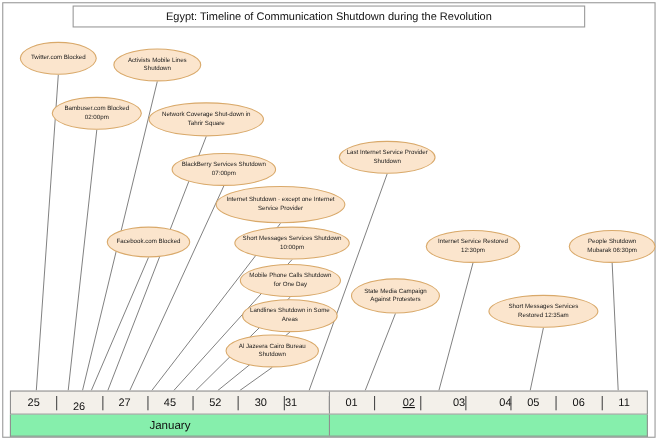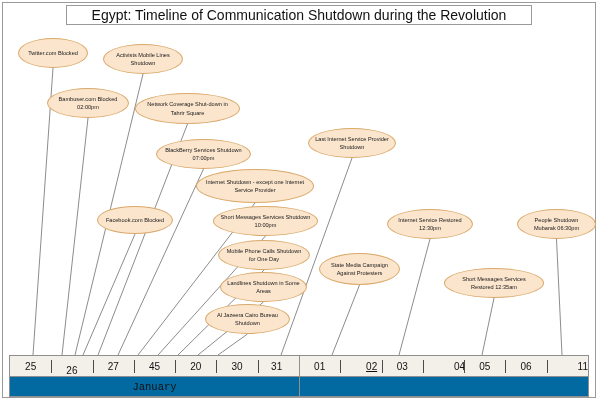--- a/index.html
+++ b/index.html
@@ -32,21 +32,21 @@
     width: 466px;
     height: 20px;
     border: 1px solid #9a9a9a;
     background: #ffffff;
     box-sizing: border-box;
     display: flex;
     align-items: center;
     justify-content: center;
   }
   .title-text {
-    font-size: 14px;
+    font-size: 10px;
     color: #111111;
     white-space: nowrap;
   }
   
   svg.lines {
     position: absolute;
     left: 0;
     top: 0;
     width: 600px;
     height: 402px;
@@ -107,22 +107,21 @@
   }
   .month-row {
     position: absolute;
     left: 9px;
     top: 377px;
     width: 580px;
     height: 20px;
     border: 1px solid #8f8f8f;
     border-top: none;
     box-sizing: border-box;
-    background: #0369a1;
-    font-family: Liberation Mono, monospace;
+    background: #86efac;
   }
   .month-cell {
     position: absolute;
     top: 0;
     height: 100%;
     display: flex;
     align-items: center;
     justify-content: center;
     font-size: 10.5px;
     color: #111111;
@@ -226,56 +225,56 @@
       <div class="tick" style="left: 41.2857px; top: 4px; height: 13px;"></div>
       <div class="axis-cell" style="left: 82.5714px; width: 41.2857px;">
         <span>27</span>
       </div>
       <div class="tick" style="left: 82.5714px; top: 4px; height: 13px;"></div>
       <div class="axis-cell" style="left: 123.857px; width: 41.2857px;">
         <span>45</span>
       </div>
       <div class="tick" style="left: 123.857px; top: 4px; height: 13px;"></div>
       <div class="axis-cell" style="left: 165.143px; width: 41.2857px;">
-        <span>20</span>
+        <span>52</span>
       </div>
       <div class="tick" style="left: 165.143px; top: 4px; height: 13px;"></div>
       <div class="axis-cell" style="left: 206.429px; width: 41.2857px;">
         <span>30</span>
       </div>
       <div class="tick" style="left: 206.429px; top: 4px; height: 13px;"></div>
-      <div class="axis-cell" style="left: 246px; width: 41.2857px;">
+      <div class="axis-cell" style="left: 234px; width: 41.2857px;">
         <span>31</span>
       </div>
       <div class="tick" style="left: 247.714px; top: 4px; height: 13px;"></div>
       <div class="axis-cell" style="left: 289px; width: 41.2857px;">
         <span>01</span>
       </div>
       <div class="tick" style="left: 289px; top: 4px; height: 13px;"></div>
       <div class="axis-cell" style="left: 341px; width: 41.2857px; text-decoration: underline;">
         <span>02</span>
       </div>
       <div class="tick" style="left: 330.286px; top: 4px; height: 13px;"></div>
-      <div class="axis-cell" style="left: 371.571px; width: 41.2857px;">
+      <div class="axis-cell" style="left: 371.571px; width: 41.2857px; justify-content: flex-end;">
         <span>03</span>
       </div>
       <div class="tick" style="left: 371.571px; top: 4px; height: 13px;"></div>
       <div class="axis-cell" style="left: 412.857px; width: 41.2857px; margin-left: 16px;">
         <span>04</span>
       </div>
       <div class="tick" style="left: 412.857px; top: 4px; height: 13px;"></div>
       <div class="axis-cell" style="left: 454.143px; width: 41.2857px; text-align: center;">
         <span>05</span>
       </div>
       <div class="tick" style="left: 454.143px; top: 4px; height: 13px;"></div>
       <div class="axis-cell" style="left: 495.429px; width: 41.2857px;">
         <span>06</span>
       </div>
       <div class="tick" style="left: 495.429px; top: 4px; height: 13px;"></div>
-      <div class="axis-cell" style="left: 536.714px; width: 41.2857px; justify-content: flex-end;">
+      <div class="axis-cell" style="left: 536.714px; width: 41.2857px;">
         <span>11</span>
       </div>
       <div class="tick" style="left: 536.714px; top: 4px; height: 13px;"></div>
       <div class="axis-divider" style="left: 289px;"></div>
     </div>
   <div class="month-row" id="month-row">
       <div class="month-cell" style="left: 0px; width: 289px;">
         <span>January</span>
       </div>
       <div class="month-sep" style="left: 289px;"></div>

